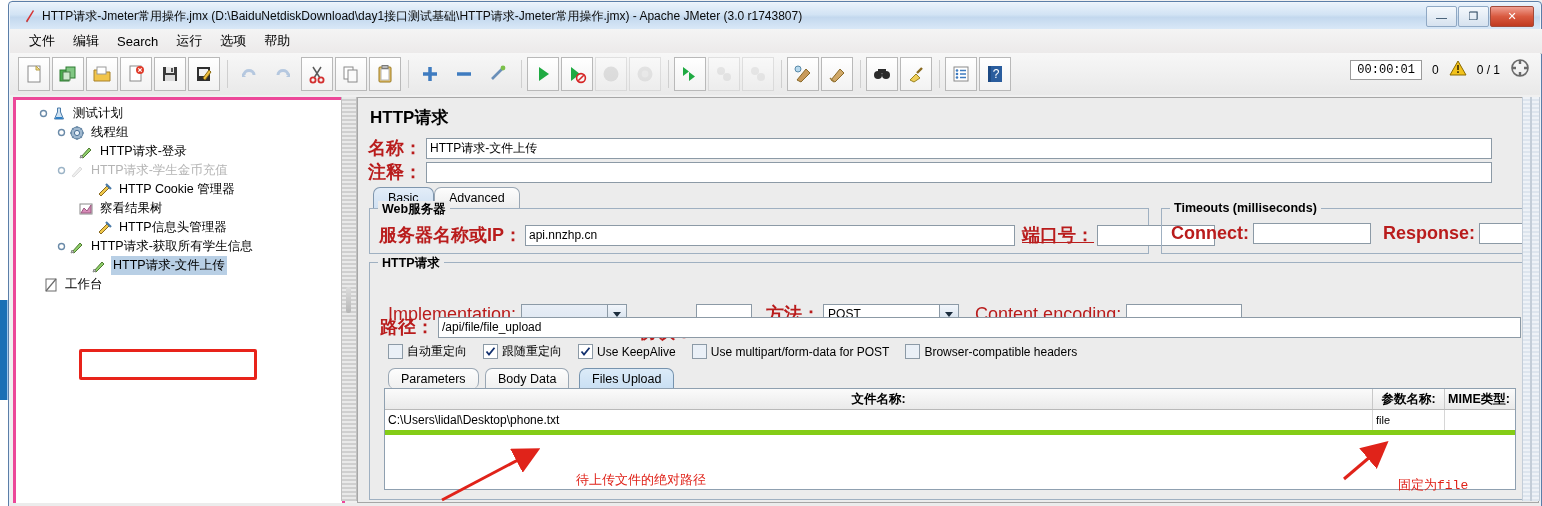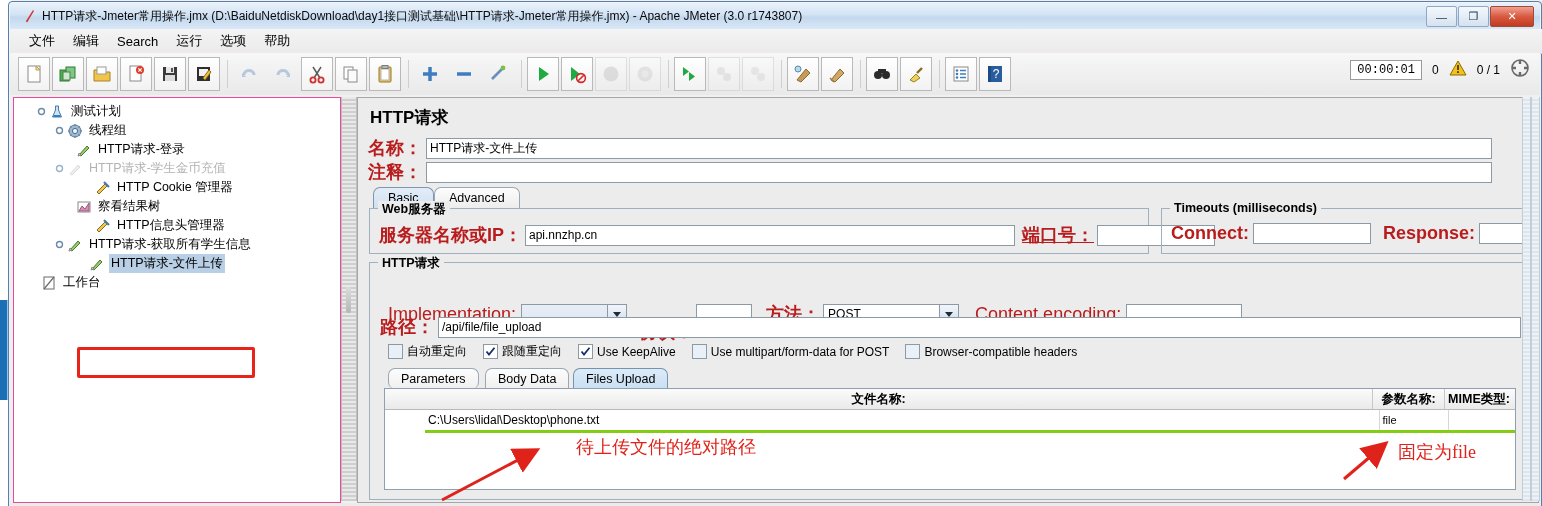--- a/index.html
+++ b/index.html
@@ -58,21 +58,21 @@
   .timer{border:1px solid #9a9a9a;background:#fff;padding:2px 6px;font-size:12px;
          font-family:"Liberation Mono","DejaVu Sans Mono",monospace;color:#000;}
   .errcount{font-size:12px;color:#000;}
   .ratio{font-size:12px;color:#000;}
 
   
   .content{position:absolute;left:1px;top:93px;width:1530px;height:410px;background:#f0f0f0;}
 
   
   .treepanel{position:absolute;left:3px;top:2px;width:326px;height:404px;
-             background:#fff;border:1px solid #ec4899;overflow:hidden;}
+             background:#fff;border:3px solid #ec4899;overflow:hidden;}
   .tree{position:relative;padding:4px 0 0 4px;}
   .tnode{position:relative;height:19px;display:flex;align-items:center;white-space:nowrap;}
   .tlabel{font-size:12.5px;color:#000;padding:1px 2px;}
   .tlabel.disabled{color:#b4b4b4;}
   .tlabel.sel{background:#b8cfe5;color:#000;}
   .ticon{width:18px;height:17px;margin-right:3px;display:inline-flex;align-items:center;justify-content:center;}
   .ticon svg{display:block;}
   .thandle{width:11px;height:11px;margin-right:1px;display:inline-flex;align-items:center;justify-content:center;}
   .redbox{position:absolute;left:63px;top:249px;width:172px;height:25px;
           border:3px solid #e8231a;border-radius:2px;pointer-events:none;}
@@ -123,33 +123,33 @@
   .itab.active{background:linear-gradient(to bottom,#dcebf8,#c9dff3);border-color:#7693ae;}
 
   
   .tablewrap{position:absolute;left:18px;top:300px;width:1146px;height:106px;
              border:1px solid #8fa0b0;background:#fff;}
   .thead{display:flex;height:20px;background:linear-gradient(to bottom,#fbfbfb,#eaeaea);
          border-bottom:1px solid #b9b9b9;}
   .th{font-size:12.5px;font-weight:bold;color:#000;display:flex;align-items:center;
       justify-content:center;border-right:1px solid #c8c8c8;height:100%;box-sizing:border-box;}
   .th:last-child{border-right:none;}
-  .trow{display:flex;height:20px;border-bottom:3px solid #84cc16;margin-left:40px;}
+  .trow{display:flex;height:20px;border-bottom:5px solid #84cc16;}
   .td{font-size:12px;color:#000;display:flex;align-items:center;padding-left:3px;
       border-right:1px solid #d6d6d6;height:100%;box-sizing:border-box;overflow:hidden;white-space:nowrap;}
   .td:last-child{border-right:none;}
 
   
   .vsb{position:absolute;top:2px;width:7px;height:404px;
        background:repeating-linear-gradient(to bottom,#eef2f7 0 2px,#dde5ee 2px 4px);
        border-left:1px solid #c3cdd8;border-right:1px solid #c3cdd8;}
 
   
-  .anno{position:absolute;color:#e0231a;font-size:18px;white-space:nowrap;
-        font-family:Liberation Serif, serif;}
+  .anno{position:absolute;color:#e0231a;font-size:13px;white-space:nowrap;
+        font-family:Liberation Mono, monospace;margin-top:36px;}
   .arrowsvg{position:absolute;pointer-events:none;}
 
   .statusstrip{position:absolute;left:1px;bottom:0;width:1530px;height:3px;background:#ececec;}
 </style>
 </head>
 <body>
 
 <div class="app">
 
   <div class="desk-strip"></div>
@@ -608,21 +608,21 @@
             <span class="chk lt"></span>
             <span class="chklabel">Use multipart/form-data for POST</span>
 
             <span class="chk lt"></span>
             <span class="chklabel">Browser-compatible headers</span>
           </div>
 
           <div>
             <div class="itab" style="position:absolute;left:18px;top:105px;border-radius:7px;">Parameters</div>
             <div class="itab" style="position:absolute;left:115px;top:105px;">Body Data</div>
-            <div class="itab active" style="position:absolute;left:203px;top:105px;">Files Upload</div>
+            <div class="itab active" style="position:absolute;left:209px;top:105px;">Files Upload</div>
           </div>
 
           <div class="tablewrap" style="position:absolute;left:14px;top:125px;width:1130px;height:100px;">
             <div class="thead">
               <div class="th" style="width:988px;">文件名称:</div>
               <div class="th" style="width:72px;">参数名称:</div>
               <div class="th" style="width:68px;">MIME类型:</div>
             </div>
             <div class="trow">
               <div class="td" style="width:988px;">C:\Users\lidal\Desktop\phone.txt</div>

